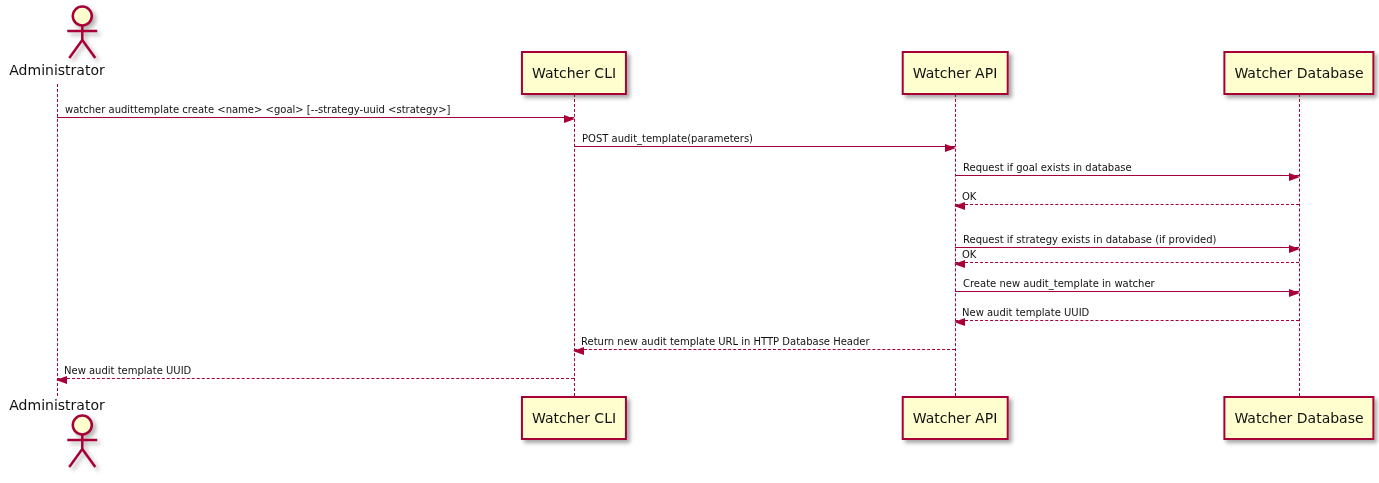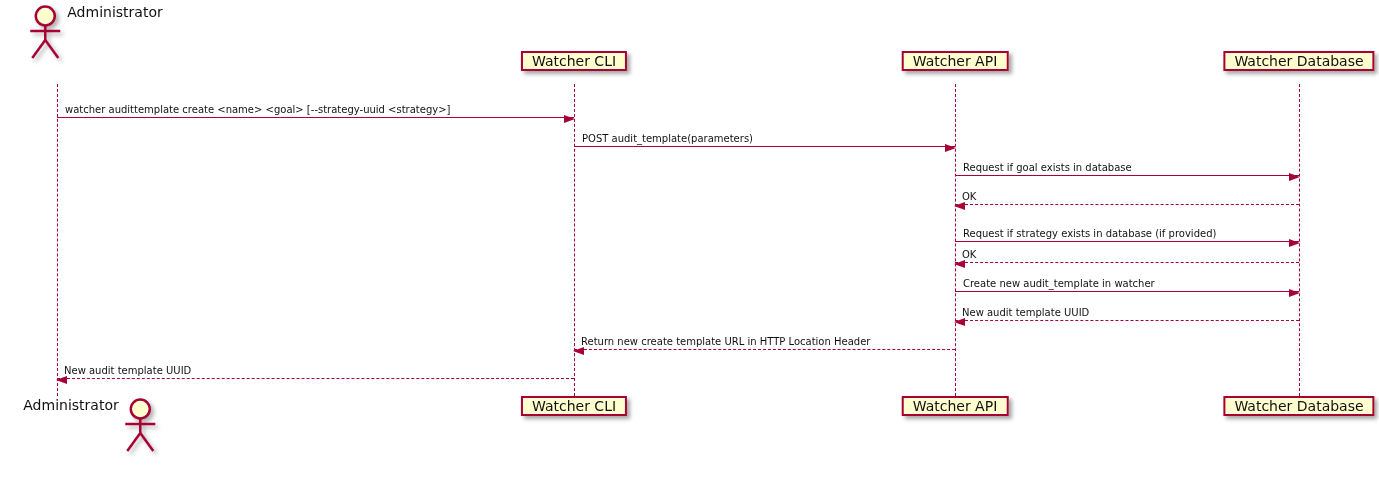--- a/index.html
+++ b/index.html
@@ -11,28 +11,28 @@
   body{font-family:"DejaVu Sans","Liberation Sans",sans-serif;color:var(--ink);}
   .stage{position:relative;width:1379px;height:483px;background:#ffffff;overflow:hidden;}
 
   
   .lifeline{position:absolute;top:84px;height:312px;width:0;border-left:1px dashed var(--accent);}
 
   
   .pbox{
     position:absolute;transform:translateX(-50%);
     background:var(--fill);border:2px solid var(--accent);
-    padding:0 9px;font-size:14px;white-space:nowrap;color:var(--ink);
+    padding:12px 9px;font-size:14px;white-space:nowrap;color:var(--ink);
     box-shadow:3px 3px 4px rgba(0,0,0,0.35);
   }
   .pbox.toprow{top:51px;}
   .pbox.bottomrow{top:396px;}
 
   
-  .actor{position:absolute;transform:translateX(-50%);display:flex;flex-direction:row;align-items:flex-start;margin-left:36px;}
+  .actor{position:absolute;transform:translateX(-50%);display:flex;flex-direction:column;align-items:flex-end;}
   .actor-label{font-size:14px;white-space:nowrap;color:var(--ink);}
   .actor svg{filter:drop-shadow(3px 3px 2px rgba(0,0,0,0.3));}
 
   
   .msg{position:absolute;height:20px;}
   .msg-line{position:absolute;left:0;right:0;bottom:0;border-top:1px solid var(--accent);}
   .msg.dotted .msg-line{border-top-style:dashed;}
   .msg-label{position:absolute;bottom:3px;left:8px;white-space:nowrap;font-size:10px;color:var(--ink);}
   .msg.ret .msg-label{left:7px;}
   .arrow-head{position:absolute;width:0;height:0;bottom:-5px;}
@@ -96,21 +96,21 @@
     <div class="msg-line"></div>
     <div class="arrow-head"></div>
   </div>
 
   <div class="msg left dotted ret" style="left:955px;top:185px;width:344px">
     <span class="msg-label">OK</span>
     <div class="msg-line"></div>
     <div class="arrow-head"></div>
   </div>
 
-  <div class="msg right solid" style="left:955px;top:222px;width:344px">
+  <div class="msg right solid" style="left:955px;top:228px;width:344px">
     <span class="msg-label">Request if strategy exists in database (if provided)</span>
     <div class="msg-line"></div>
     <div class="arrow-head"></div>
   </div>
 
   <div class="msg left dotted ret" style="left:955px;top:243px;width:344px">
     <span class="msg-label">OK</span>
     <div class="msg-line"></div>
     <div class="arrow-head"></div>
   </div>
@@ -121,21 +121,21 @@
     <div class="arrow-head"></div>
   </div>
 
   <div class="msg left dotted ret" style="left:955px;top:301px;width:344px">
     <span class="msg-label">New audit template UUID</span>
     <div class="msg-line"></div>
     <div class="arrow-head"></div>
   </div>
 
   <div class="msg left dotted ret" style="left:574px;top:330px;width:381px">
-    <span class="msg-label">Return new create template URL in HTTP Location Header</span>
+    <span class="msg-label">Return new audit template URL in HTTP Database Header</span>
     <div class="msg-line"></div>
     <div class="arrow-head"></div>
   </div>
 
   <div class="msg left dotted ret" style="left:57px;top:359px;width:517px">
     <span class="msg-label">New audit template UUID</span>
     <div class="msg-line"></div>
     <div class="arrow-head"></div>
   </div>
 

